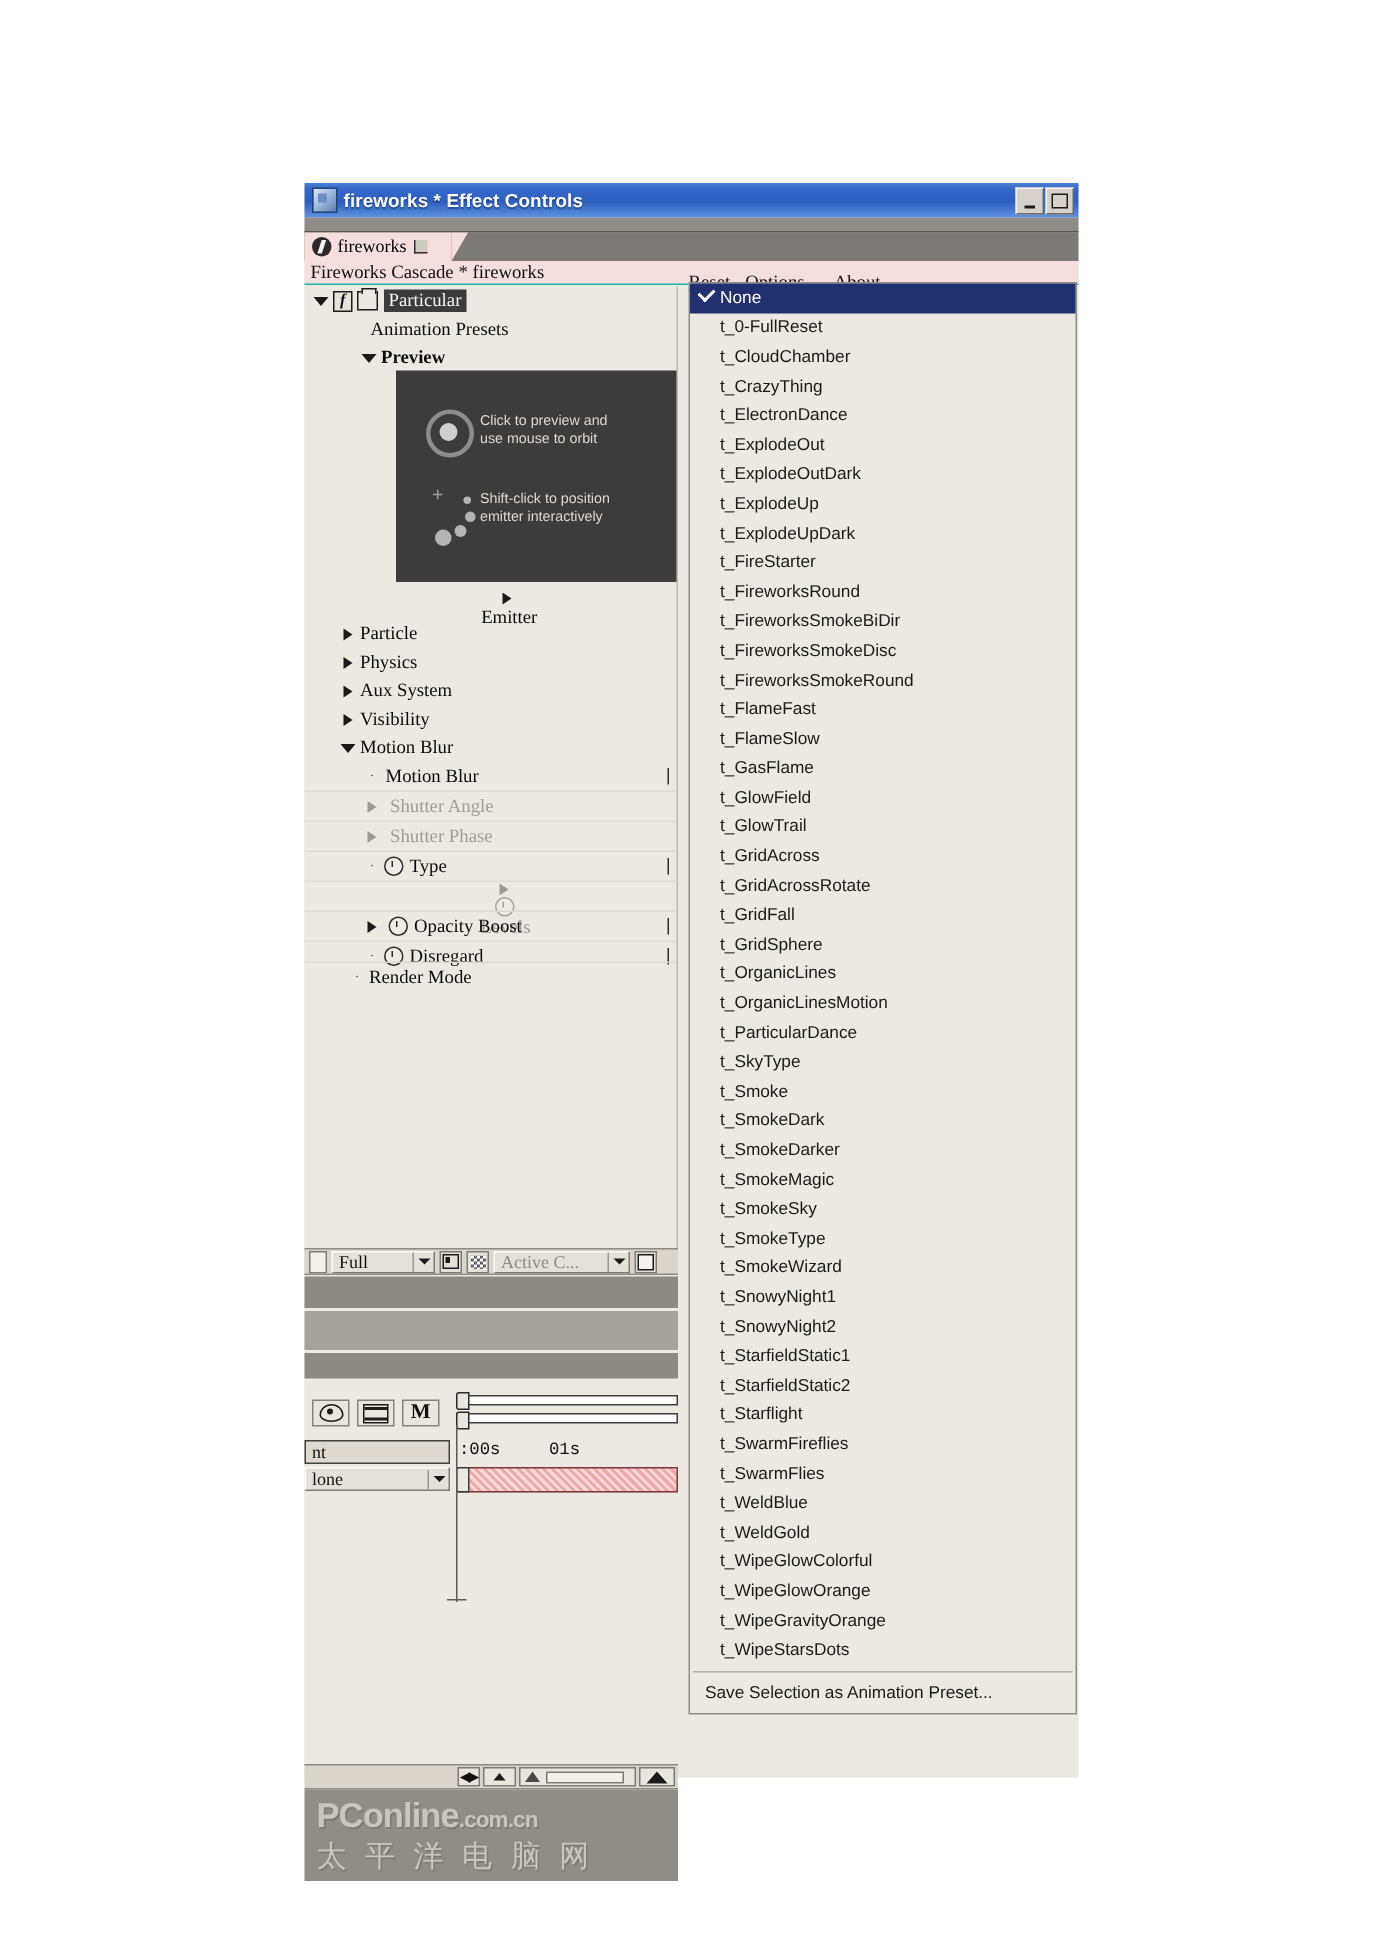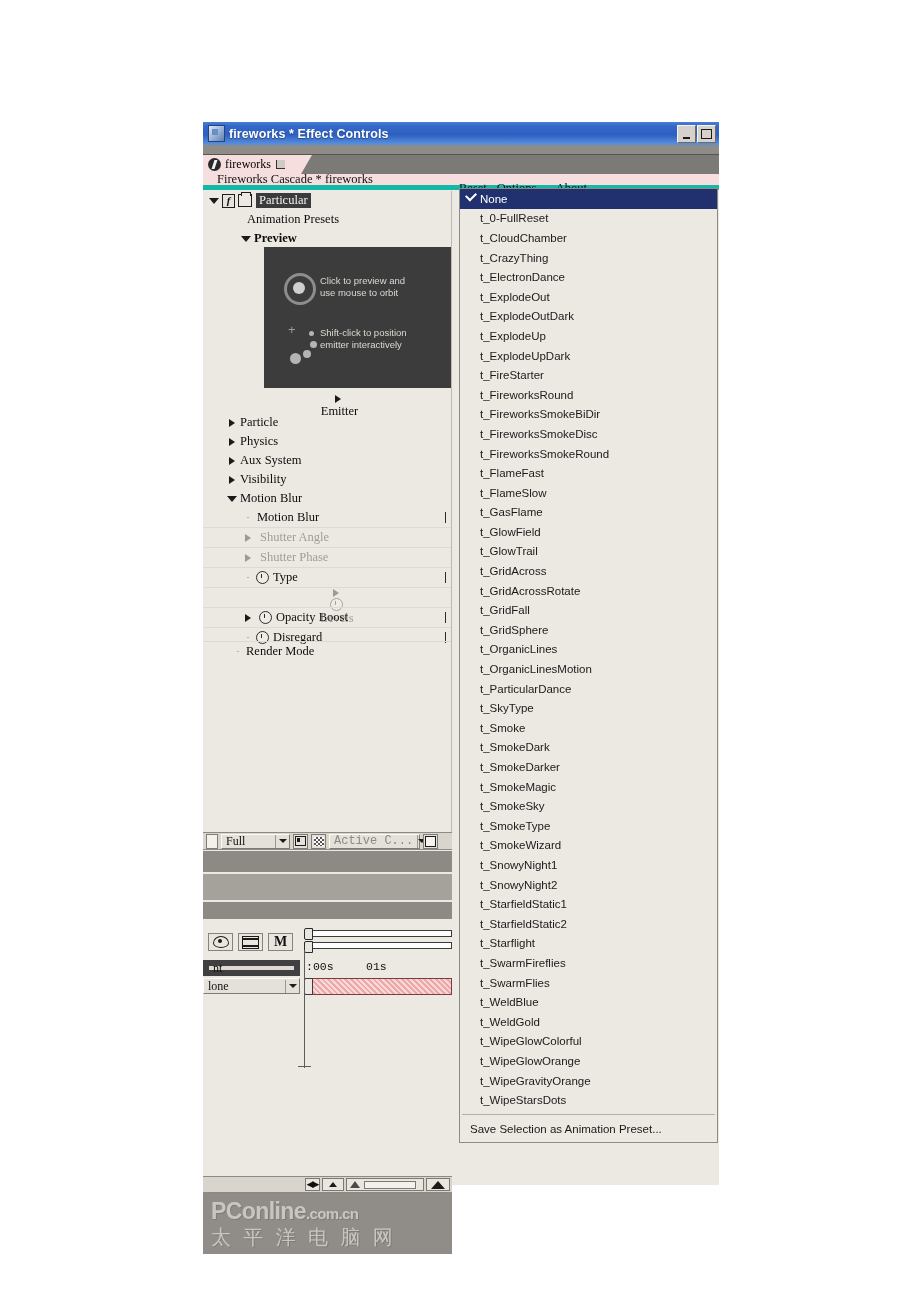--- a/index.html
+++ b/index.html
@@ -61,21 +61,21 @@
   }
   .tab-ic:after{
     content:"";position:absolute;left:5px;top:2px;width:3px;height:9px;background:#f2f2f2;
     transform:skewX(-18deg);
   }
   #tab-active .tab-lbl{font-family:"Liberation Serif",serif;font-size:12px;color:#000000;white-space:nowrap;}
   .tab-menu-glyph{margin-left:5px;width:8px;height:8px;border:1px solid #333;border-top:0;border-right:0;background:#cfcac2;}
   
   #comp-header{
     position:absolute;left:0;top:52px;width:516px;height:16px;background:#f6dede;
-    border-bottom:5px solid #14b8a6;display:flex;align-items:center;padding-left:14px;box-sizing:border-box;
+    border-bottom:1px solid #14b8a6;display:flex;align-items:center;padding-left:4px;box-sizing:border-box;
   }
   #comp-header .ch-lbl{font-family:"Liberation Serif",serif;font-size:12.5px;color:#111;white-space:nowrap;}
   
   #ec-body{
     position:absolute;left:0;top:69px;width:516px;height:994px;background:#ece9e2;
   }
   
   #tree-pane{
     position:absolute;left:0;top:0;width:249px;height:641px;background:#ece9e2;
     border-right:1px solid #bdb9b1;box-sizing:border-box;overflow:hidden;
@@ -181,21 +181,21 @@
     display:flex;align-items:center;justify-content:center;box-sizing:border-box;flex:none;
   }
   .sw-eye{width:14px;height:10px;border:1.4px solid #1b1b1b;border-radius:50% 50% 50% 50%/60% 60% 40% 40%;position:relative;}
   .sw-eye:after{content:"";position:absolute;left:4.2px;top:1.5px;width:4px;height:4px;border-radius:50%;background:#1b1b1b;}
   .sw-film{width:15px;height:11px;border:1.5px solid #1b1b1b;position:relative;}
   .sw-film:before,.sw-film:after{content:"";position:absolute;left:0;width:15px;height:2px;background:#1b1b1b;}
   .sw-film:before{top:1px;}.sw-film:after{bottom:1px;}
   .sw-m{font-family:"Liberation Serif",serif;font-weight:bold;font-size:14px;color:#111;line-height:1;}
   #tl-label{
     position:absolute;left:0;top:40px;width:97px;height:16px;background:#dedad2;
-    border:6px solid #404040;box-sizing:border-box;display:flex;align-items:center;padding-left:4px;
+    border:1px solid #404040;box-sizing:border-box;display:flex;align-items:center;padding-left:4px;
     font-family:"Liberation Serif",serif;font-size:12px;color:#111;
   }
   #tl-combo{
     position:absolute;left:0;top:58px;width:97px;height:16px;text-align:right;
   }
   #tl-track-col{position:absolute;left:101px;top:0;width:148px;height:265px;}
   .tl-bar{position:absolute;left:0;width:148px;height:7px;border:1px solid #3b3b3b;background:#fdfdfd;box-sizing:border-box;}
   .tl-handle{
     position:absolute;left:0;width:9px;height:12px;background:#e9e6df;border:1px solid #2b2b2b;
     border-radius:2px 0 0 2px;box-sizing:border-box;
@@ -409,21 +409,21 @@
         <span class="cv">Full</span>
         <span class="carat"></span>
       </span>
       <span class="icobtn">
           <span class="ic-rect"></span>
         </span>
       <span class="icobtn">
           <span class="ic-check"></span>
         </span>
       <span class="combo" style="width:91px;color:#8d8a84;">
-        <span class="cv" style="color:#8d8a84;font-family:Liberation Mono, monospace;">Active C...</span>
+        <span class="cv" style="color:#8d8a84;">Active C...</span>
         <span class="carat"></span>
       </span>
       <span class="icobtn">
           <span class="ic-sq"></span>
         </span>
     </div>
 
     <div class="grey-band" style="top:660px;height:21px;"></div>
     <div class="grey-band" style="top:683px;height:26px;background:#a5a29c;"></div>
     <div class="grey-band" style="top:711px;height:17px;"></div>

